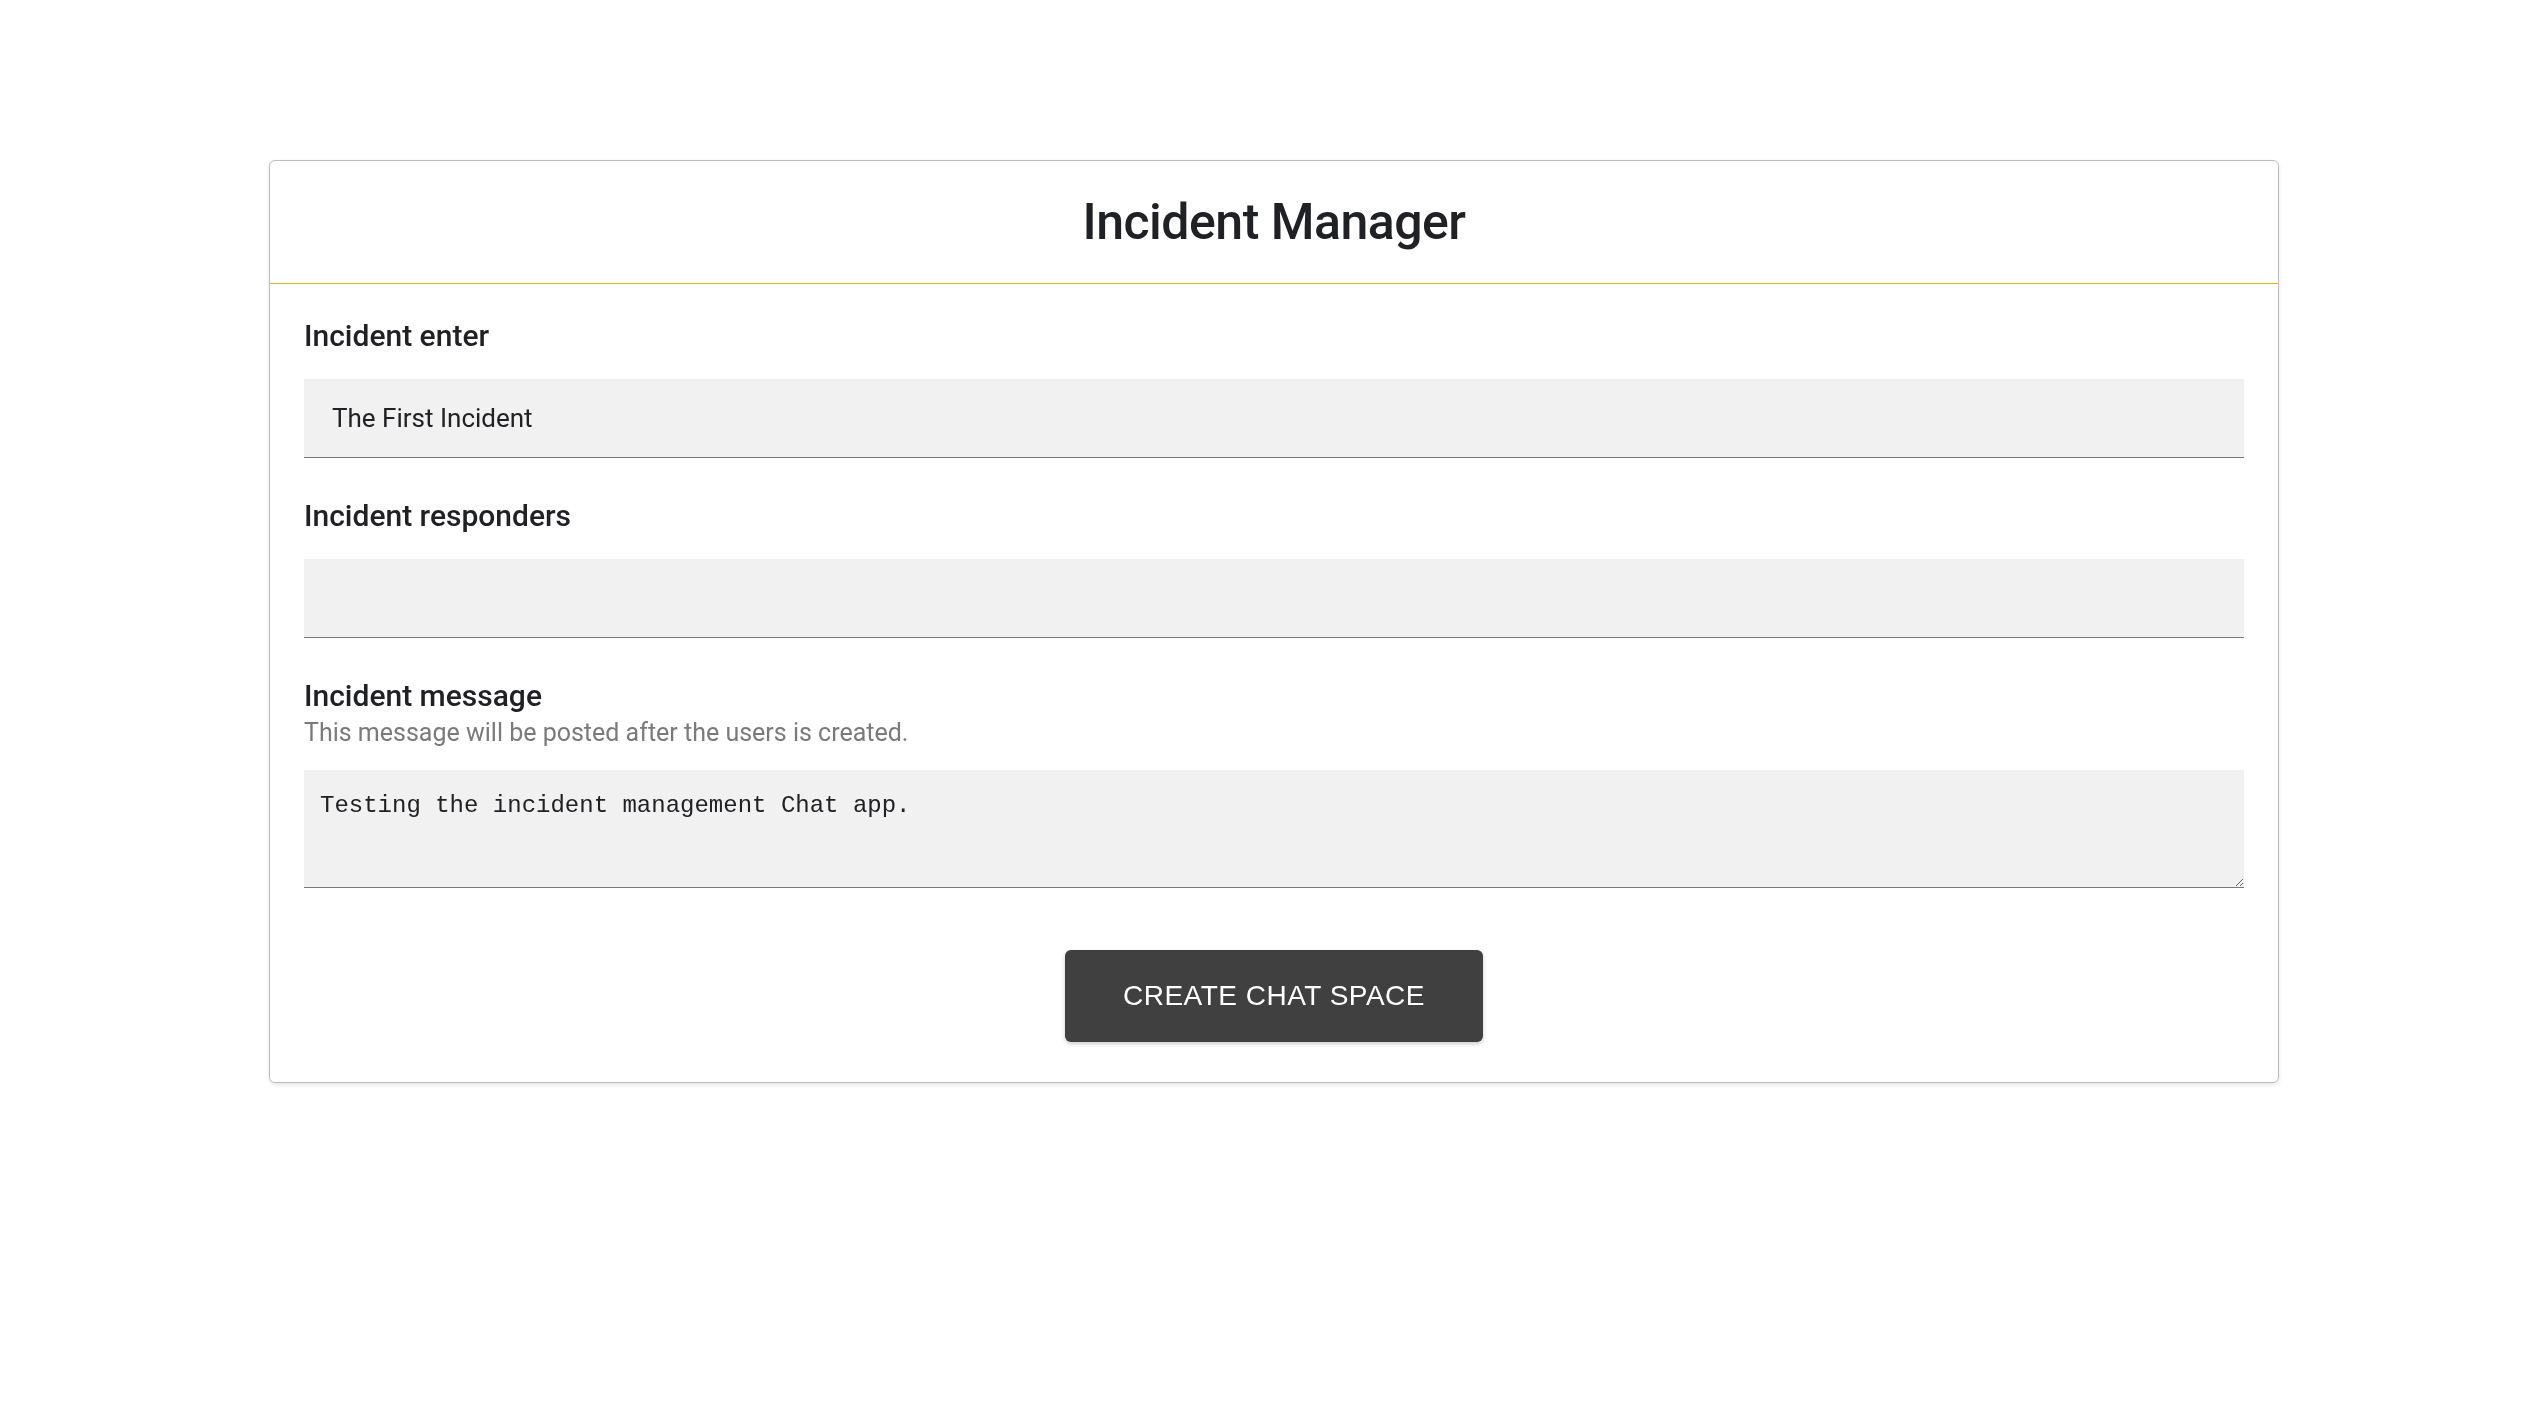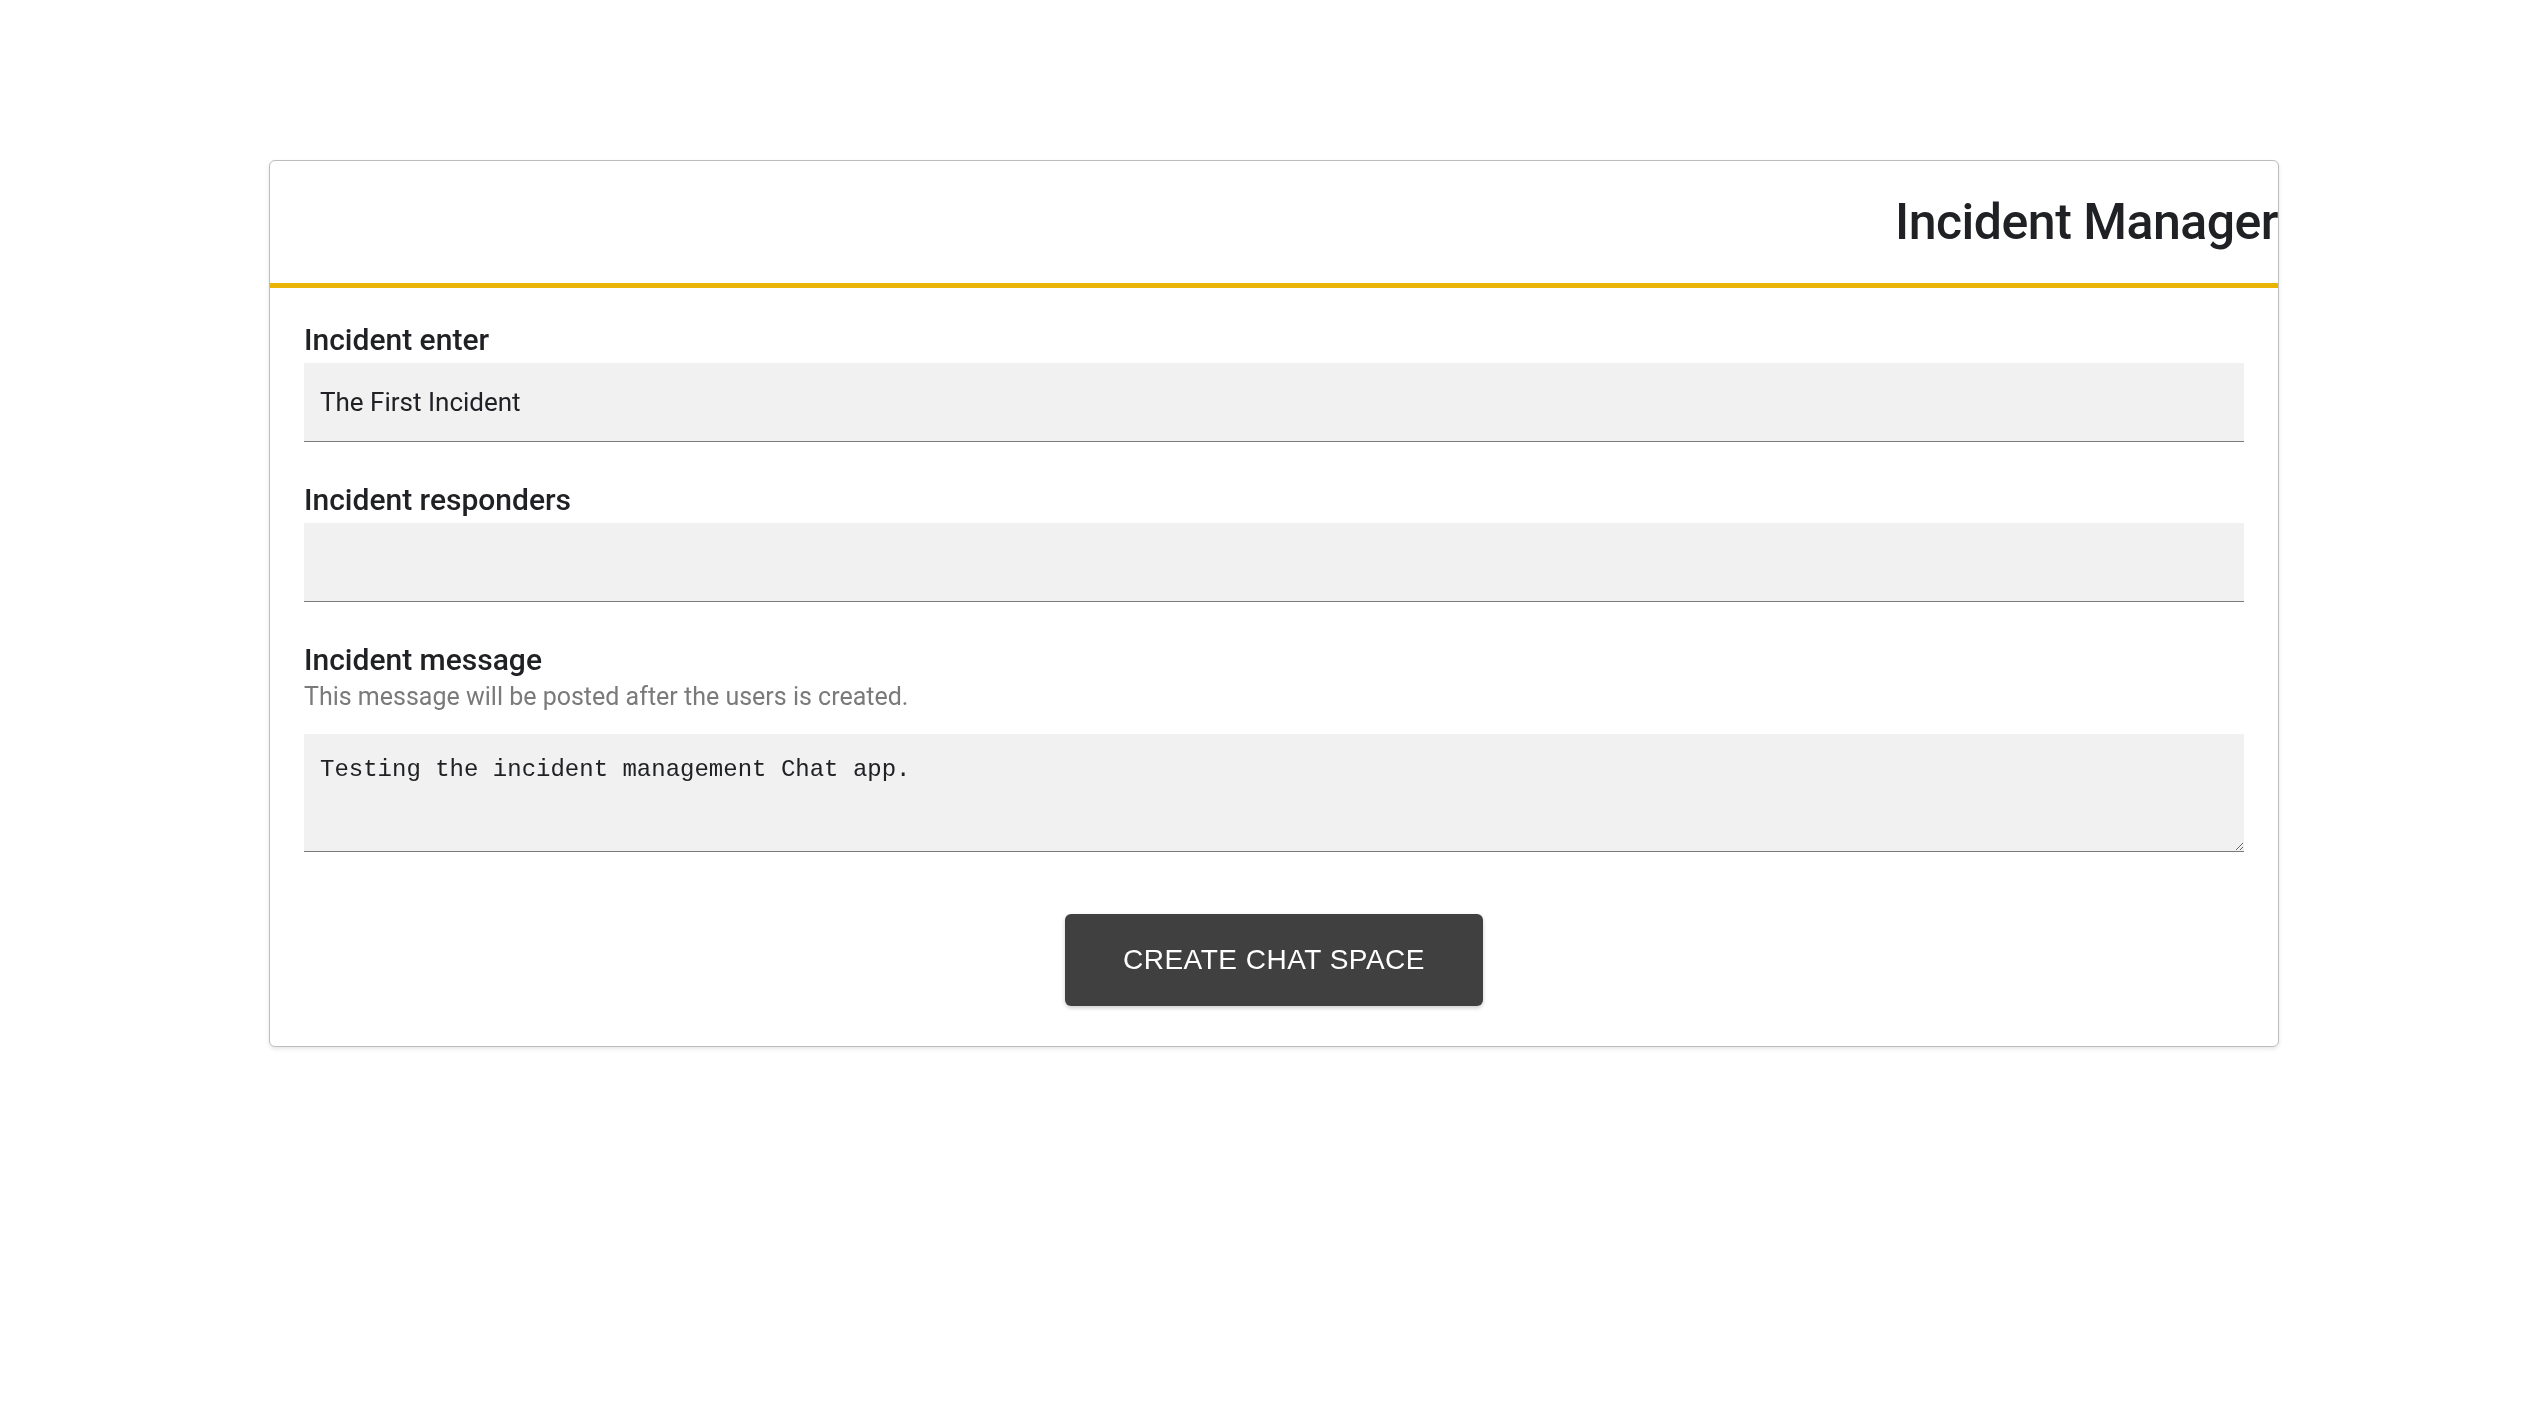--- a/index.html
+++ b/index.html
@@ -17,23 +17,23 @@
       padding-top: 160px;
     }
     .card {
       width: 2010px;
       border: 1px solid #bdbdbd;
       border-radius: 6px;
       box-shadow: 0 2px 4px rgba(0,0,0,0.1);
       background: #ffffff;
     }
     .card-header {
-      text-align: right;
+      text-align: center;
       padding: 32px 0;
-      border-bottom: 5px solid #eab308;
+      border-bottom: 1px solid #eab308;
     }
     .card-header h1 {
       font-size: 50px;
       font-weight: 500;
       color: #202124;
       letter-spacing: -0.5px;
     }
     .card-body {
       padding: 34px 34px 40px 34px;
     }
@@ -56,24 +56,24 @@
       line-height: 1.4;
       margin-bottom: 8px;
     }
     .form-input {
       width: 100%;
       background: #f1f1f1;
       border: none;
       border-bottom: 1px solid #7a7a7a;
       font-size: 26px;
       color: #202124;
-      padding: 24px 16px;
+      padding: 24px 28px;
       outline: none;
       font-family: inherit;
-      margin-top: 4px;
+      margin-top: 24px;
     }
     .form-textarea {
       width: 100%;
       background: #f1f1f1;
       border: none;
       border-bottom: 1px solid #7a7a7a;
       font-size: 24px;
       color: #202124;
       padding: 22px 16px;
       outline: none;

